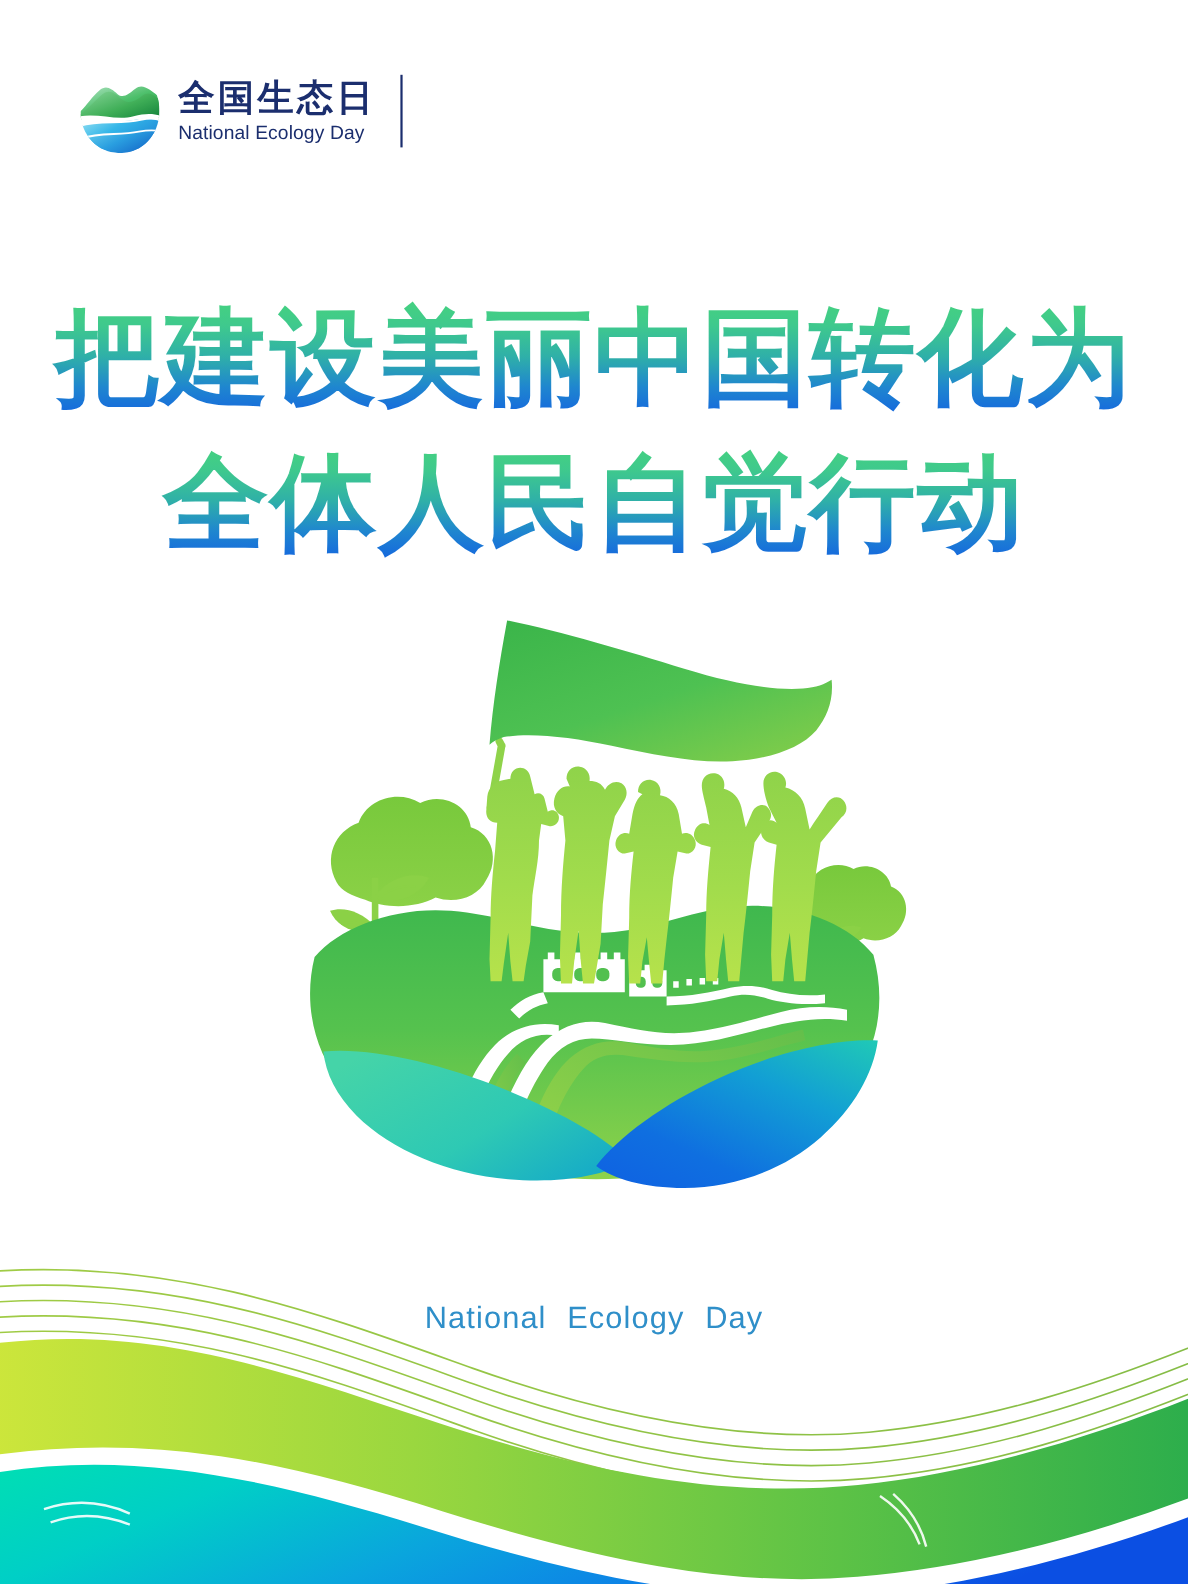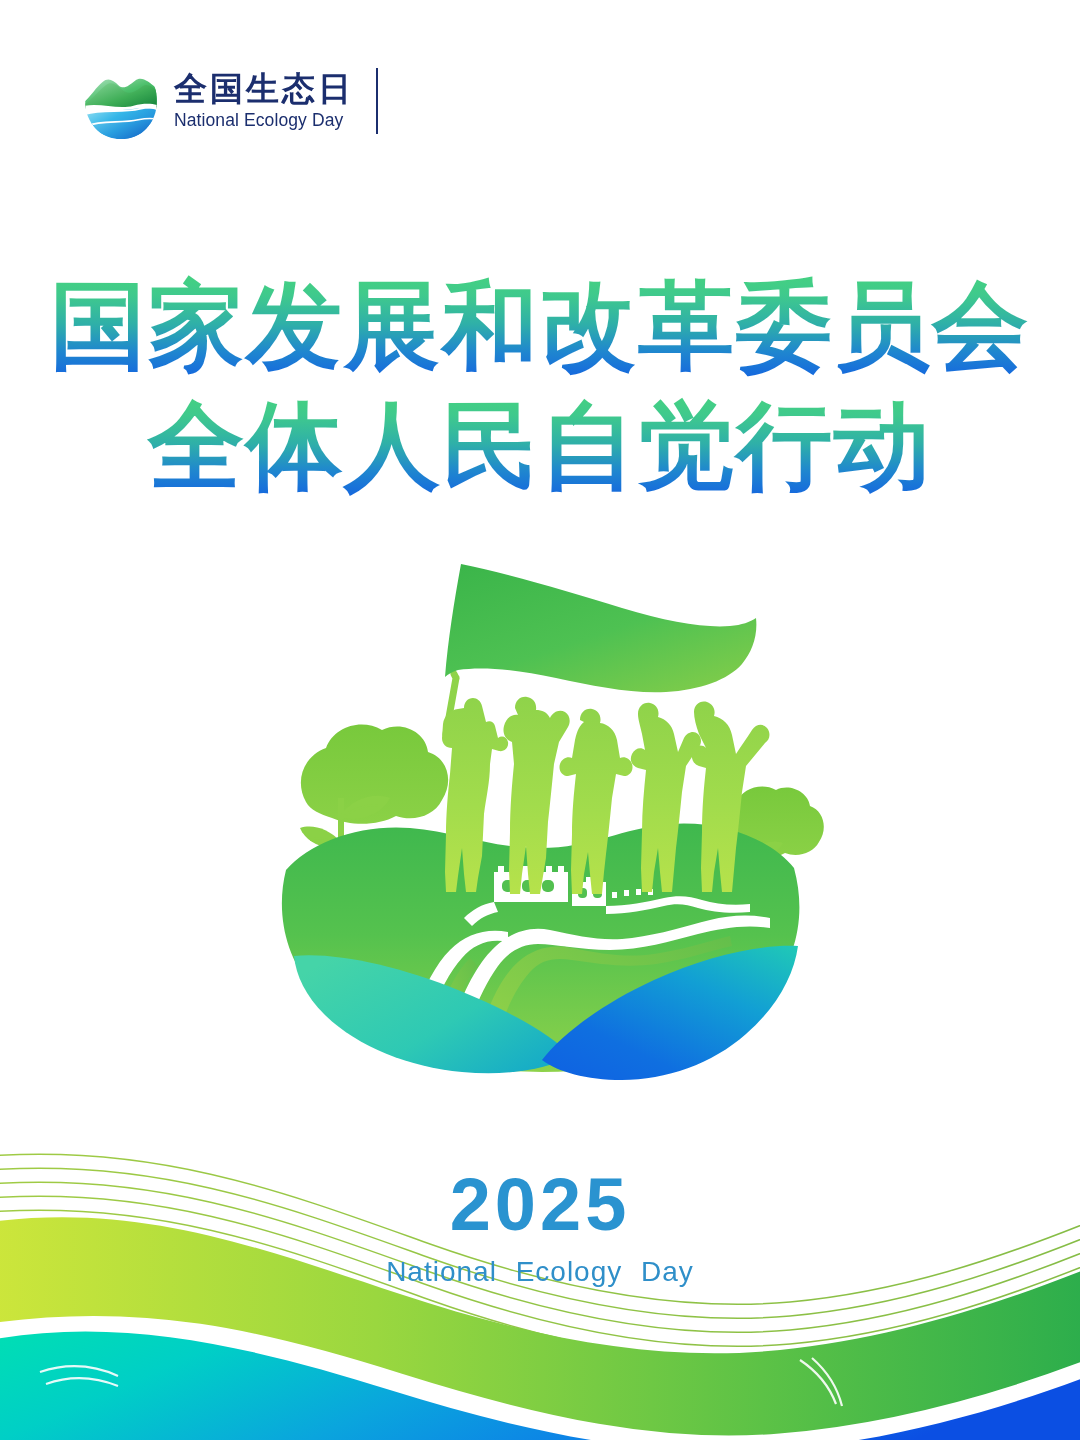--- a/index.html
+++ b/index.html
@@ -14,21 +14,21 @@
   .poster{
     position:relative;
     width:1080px;height:1440px;
     background:#ffffff;
     overflow:hidden;
   }
 
   
   .header{
     position:absolute;
-    left:82px; top:55px;
+    left:70px; top:55px;
     display:flex;
     align-items:center;
     height:92px;
   }
   .logo-mark{
     width:78px;height:82px;
     flex:0 0 auto;
     margin-right:14px;
   }
   .logo-text{
@@ -79,21 +79,21 @@
     line-height:1.12;
     letter-spacing:2px;
     white-space:nowrap;
     background-image:linear-gradient(180deg,#45d27f 0%,#3fc98d 22%,#2fb0a8 48%,#1f86cf 74%,#1464e0 100%);
     -webkit-background-clip:text;
     background-clip:text;
     color:transparent;
     -webkit-text-fill-color:transparent;
     font-family:"Liberation Sans","DejaVu Sans",sans-serif;
   }
-  .title-line.l2{margin-top:12px;}
+  .title-line.l2{margin-top:24px;}
 
   
   .illustration{
     position:absolute;
     left:50%;
     transform:translateX(-50%);
     top:552px;
     width:580px;height:560px;
   }
 
@@ -184,21 +184,21 @@
     <div class="logo-text">
       <div class="logo-cn">全国生态日</div>
       <div class="logo-en">National Ecology Day</div>
     </div>
 
     <div class="header-divider"></div>
 
   </div>
 
   <div class="title-block">
-    <div class="title-line l1">国家发展和改革委员会</div>
+    <div class="title-line l1">把建设美丽中国转化为</div>
     <div class="title-line l2">全体人民自觉行动</div>
   </div>
 
   <div class="illustration">
     <svg viewBox="0 0 580 560" width="580" height="560" xmlns="http://www.w3.org/2000/svg">
       <defs>
         <linearGradient id="gHill" x1="0" y1="0" x2="0" y2="1">
           <stop offset="0%" stop-color="#3fb84e"></stop>
           <stop offset="45%" stop-color="#55c24e"></stop>
           <stop offset="100%" stop-color="#8ed24a"></stop>
@@ -355,21 +355,20 @@
                  C296 518 256 524 212 520 C158 515 106 494 74 462 C56 444 46 424 44 404 Z" fill="url(#gWaterTeal)"></path>
       </g>
       <g>
         <path d="M548 394 C544 424 526 456 496 482 C462 512 416 528 372 528
                  C336 528 308 520 292 508 C312 482 352 452 404 428 C458 403 514 392 548 394 Z" fill="url(#gWaterBlue)"></path>
       </g>
     </svg>
   </div>
 
   <div class="year-block">
-    <div class="year">2025</div>
     <div class="year-sub">National   Ecology   Day</div>
   </div>
 
   <div class="bottom-waves">
     <svg viewBox="0 0 1080 300" width="1080" height="300" preserveAspectRatio="none" xmlns="http://www.w3.org/2000/svg">
       <defs>
         <linearGradient id="gBandGreen" x1="0" y1="0" x2="1" y2="0">
           <stop offset="0%" stop-color="#cde63b"></stop>
           <stop offset="35%" stop-color="#9ad73f"></stop>
           <stop offset="70%" stop-color="#5cc246"></stop>

